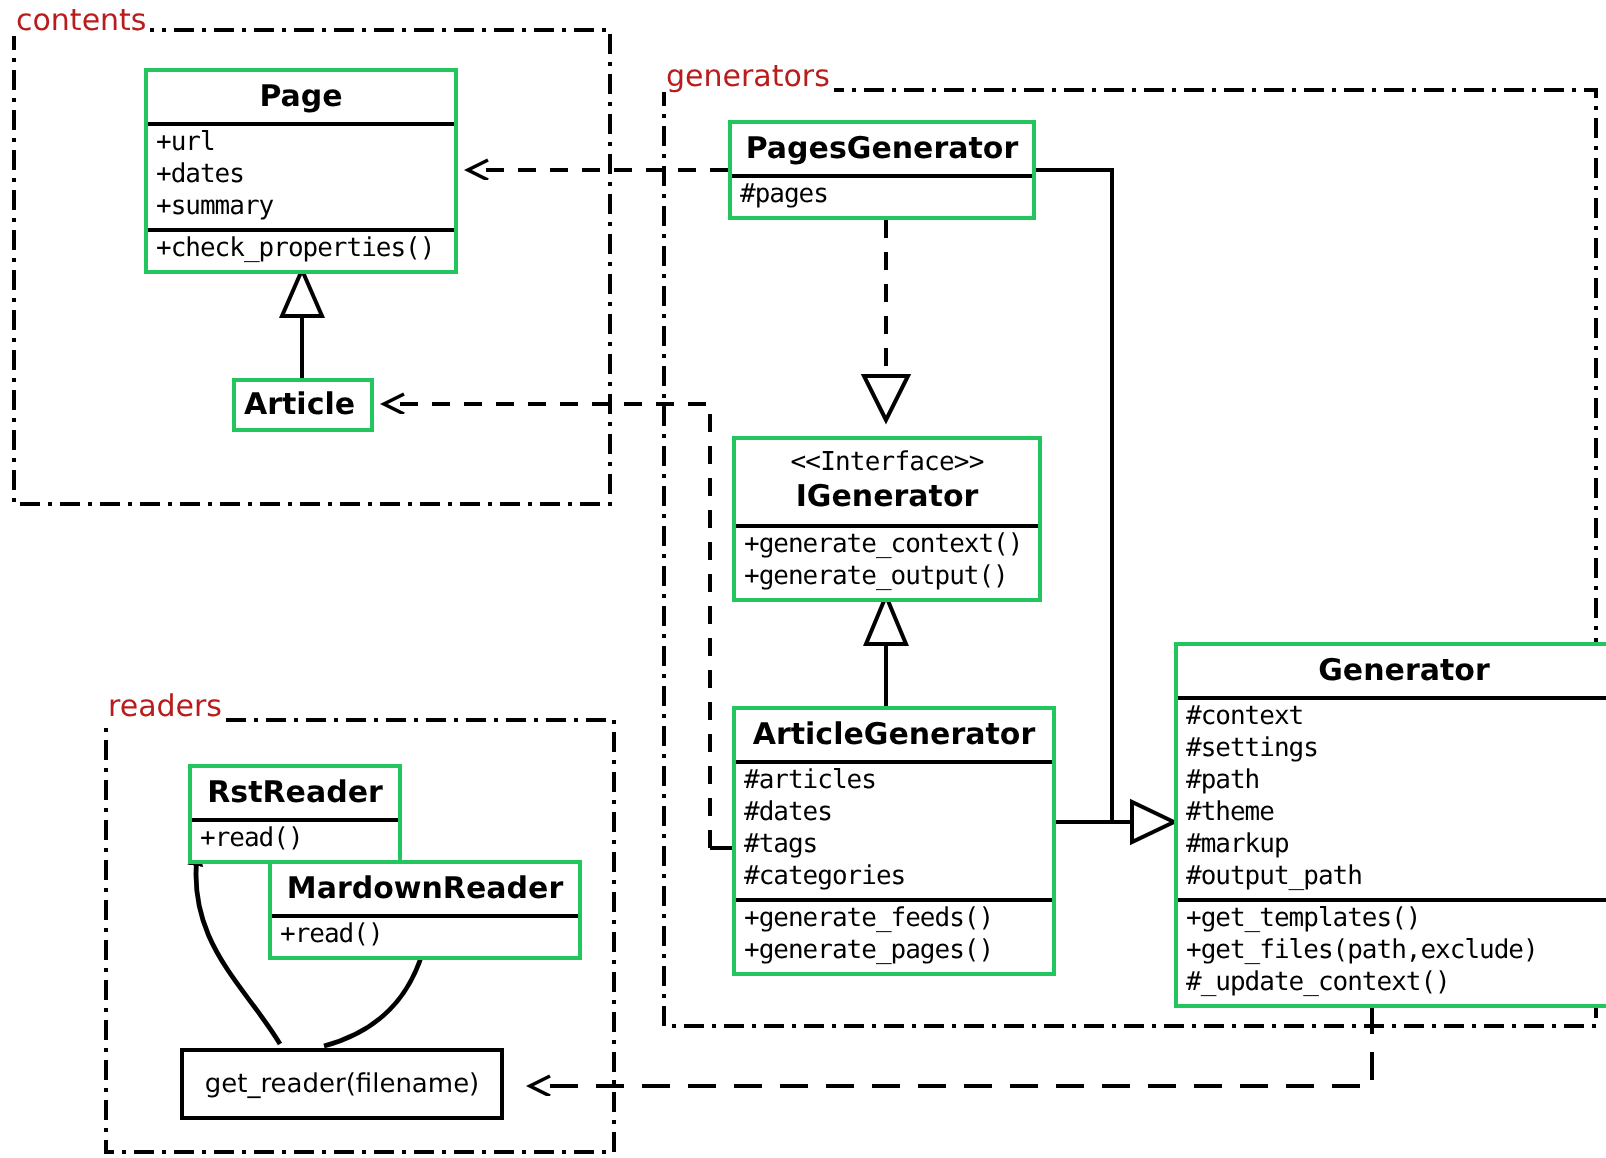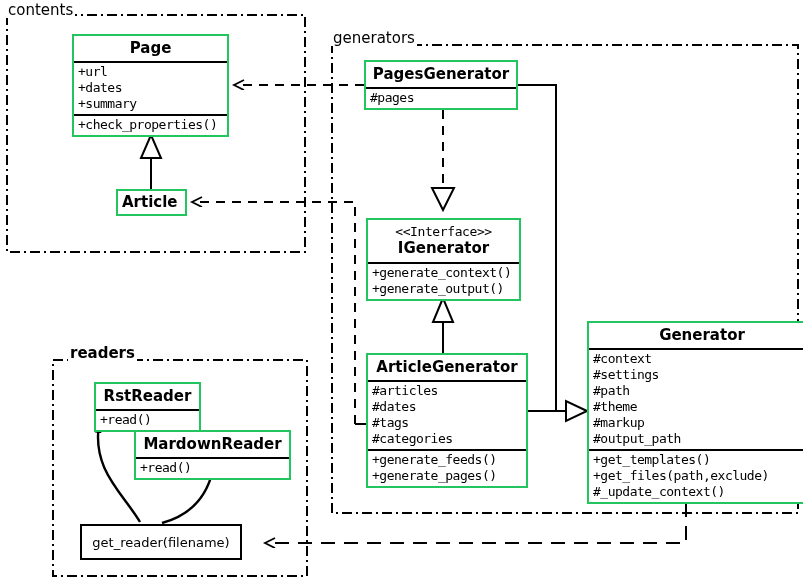--- a/index.html
+++ b/index.html
@@ -21,21 +21,21 @@
     top: 0;
     width: 803px;
     height: 579px;
   }
 
   
   .pkg-label {
     position: absolute;
     font-family: "DejaVu Sans", sans-serif;
     font-size: 15px;
-    color: #000000;
+    color: #b91c1c;
     background: #ffffff;
     padding: 0 2px;
     white-space: nowrap;
     line-height: 16px;
   }
 
   
   .uml-class {
     position: absolute;
     box-sizing: border-box;
@@ -131,21 +131,21 @@
 
     <path d="M686,503 L686,543 L265,543" fill="none" stroke="#000" stroke-width="2" stroke-dasharray="14,9" marker-end="url(#openarrow)"></path>
 
     <path d="M140,522 C122,492 92,470 99,424" fill="none" stroke="#000" stroke-width="2.4" marker-end="url(#solidarrow)"></path>
 
     <path d="M162,523 C188,516 206,500 213,470" fill="none" stroke="#000" stroke-width="2.4" marker-end="url(#solidarrow)"></path>
   </svg>
 
   <div class="pkg-label" style="left:6px; top:2px;">contents</div>
   <div class="pkg-label" style="left:331px; top:30px;">generators</div>
-  <div class="pkg-label" style="left:68px; top:345px;font-weight:bold;">readers</div>
+  <div class="pkg-label" style="left:52px; top:345px;">readers</div>
 
   <div class="uml-class" style="left:72px; top:34px; width:157px;">
     <div class="uml-head">Page</div>
     <div class="uml-sep"></div>
     <div class="uml-compartment">
       <div>+url</div>
       <div>+dates</div>
       <div>+summary</div>
     </div>
     <div class="uml-sep"></div>
@@ -222,17 +222,17 @@
   </div>
 
   <div class="uml-class" style="left:134px; top:430px; width:157px;">
     <div class="uml-head">MardownReader</div>
     <div class="uml-sep"></div>
     <div class="uml-compartment">
       <div>+read()</div>
     </div>
   </div>
 
-  <div class="fn-box" style="left:80px; top:524px; width:162px; height:36px;">
+  <div class="fn-box" style="left:90px; top:524px; width:162px; height:36px;">
     <span>get_reader(filename)</span>
   </div>
 
 </div>
 
 </body></html>

